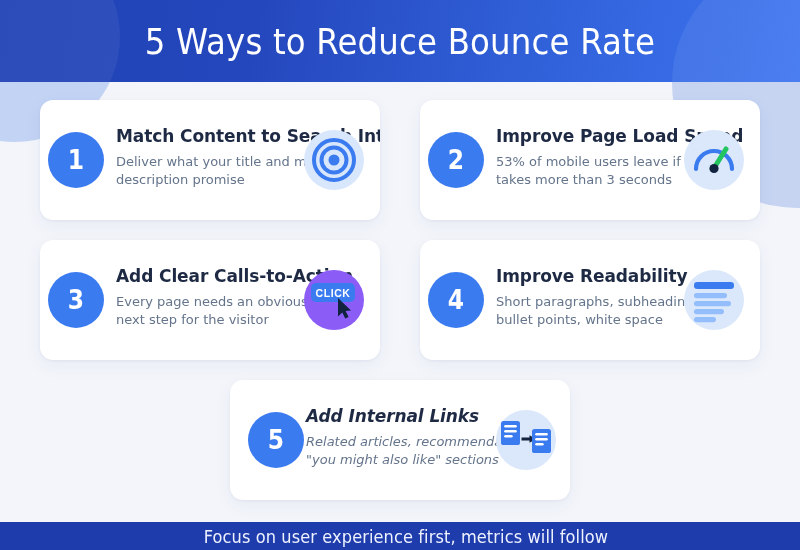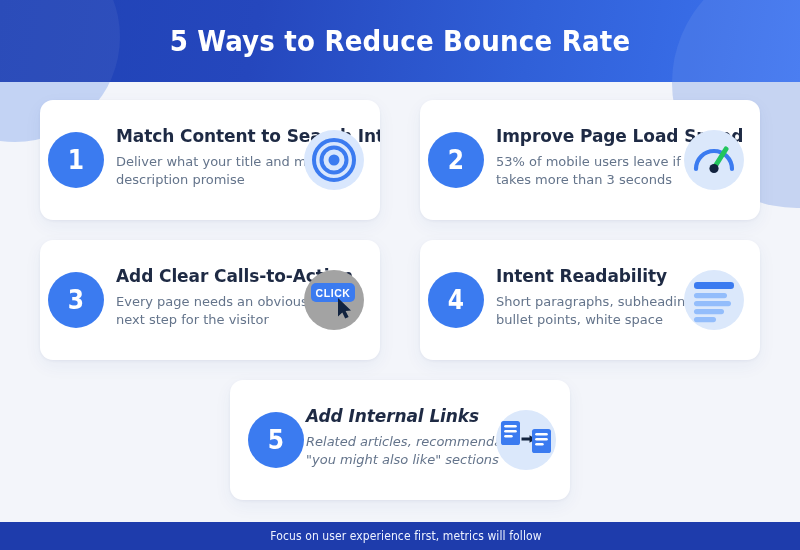--- a/index.html
+++ b/index.html
@@ -65,22 +65,22 @@
   .header-deco-r {
     width: 250px; height: 250px;
     left: 672px; top: -42px;
     background: rgba(255,255,255,0.075);
   }
   .header-title {
     position: relative;
     z-index: 2;
     color: #ffffff;
     font-family: "Liberation Sans Narrow", "DejaVu Sans Condensed", "Liberation Sans", sans-serif;
-    font-size: 29px;
-    font-weight: bold;
+    font-size: 36px;
+    font-weight: normal;
     letter-spacing: 0.2px;
     white-space: nowrap;
   }
 
   
   .cards { position: absolute; left: 0; top: 0; width: 800px; height: 550px; }
 
   .card {
     position: absolute;
     background: #ffffff;
@@ -143,39 +143,39 @@
     right: 16px;
     top: 30px;
     width: 60px; height: 60px;
     border-radius: 50%;
     background: #dbe8fb;
     display: flex;
     align-items: center;
     justify-content: center;
   }
   .card-1 .icon-bubble { background: #d9e7fd; }
-  .card-3 .icon-bubble { background: #a3a3a3; justify-content: center; }
+  .card-3 .icon-bubble { background: #8b5cf6; justify-content: center; }
   .card-5 .icon-bubble { right: 14px; }
 
   .icon-bubble svg { display: block; overflow: visible; }
 
   
   .footer {
     position: absolute;
     left: 0; bottom: 0;
     width: 800px; height: 28px;
     background: #1e3cac;
     display: flex;
     align-items: center;
     justify-content: center;
   }
   .footer-text {
     color: #eef2ff;
     font-family: "Liberation Sans Narrow", "DejaVu Sans Condensed", "Liberation Sans", sans-serif;
-    font-size: 12px;
+    font-size: 18px;
     letter-spacing: 0.1px;
     white-space: nowrap;
     margin-left: 12px;
   }
 </style>
 </head>
 <body>
 
 <div class="stage">
 
@@ -236,21 +236,21 @@
           <rect x="3" y="5" width="44" height="19" rx="5" fill="#3b7bf0"></rect>
           <text x="25" y="18.6" text-anchor="middle" font-family="Liberation Sans, sans-serif" font-size="10.5" font-weight="bold" fill="#ffffff" letter-spacing="0.6">CLICK</text>
           <path d="M30 20 L30 38.5 L34.3 34.4 L37.2 40.5 L40.6 38.9 L37.6 33 L43 32.4 Z" fill="#12233f"></path>
         </svg>
       </div>
     </div>
 
     <div class="card card-4">
       <div class="badge">4</div>
       <div class="card-text">
-        <div class="card-title">Intent Readability</div>
+        <div class="card-title">Improve Readability</div>
         <div class="card-desc">Short paragraphs, subheadings,
 bullet points, white space</div>
       </div>
       <div class="icon-bubble">
         <svg width="44" height="38" viewBox="0 0 44 38">
           <rect x="2" y="1" width="40" height="7" rx="3.2" fill="#3b7bf0"></rect>
           <rect x="2" y="12" width="33" height="5.2" rx="2.6" fill="#93bdfb"></rect>
           <rect x="2" y="20" width="37" height="5.2" rx="2.6" fill="#93bdfb"></rect>
           <rect x="2" y="28" width="30" height="5.2" rx="2.6" fill="#93bdfb"></rect>
           <rect x="2" y="36" width="22" height="5.2" rx="2.6" fill="#93bdfb"></rect>

